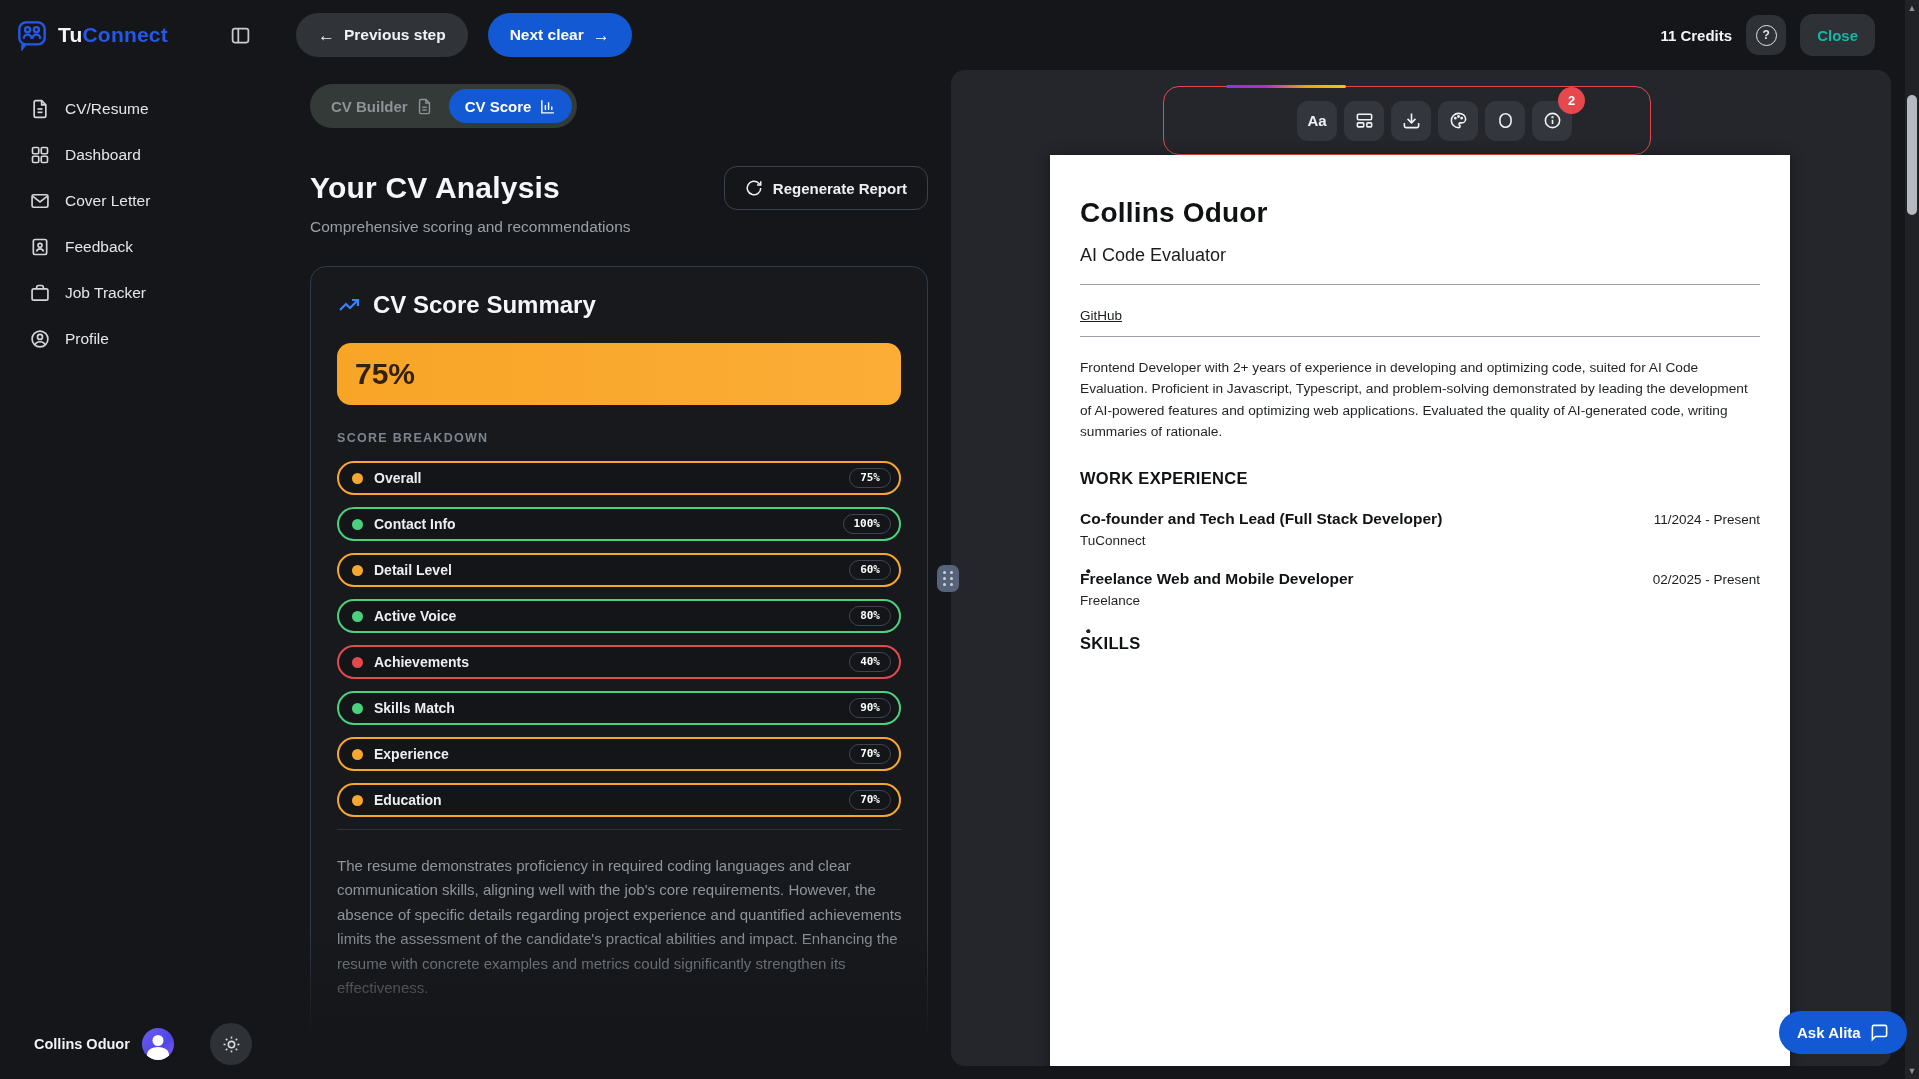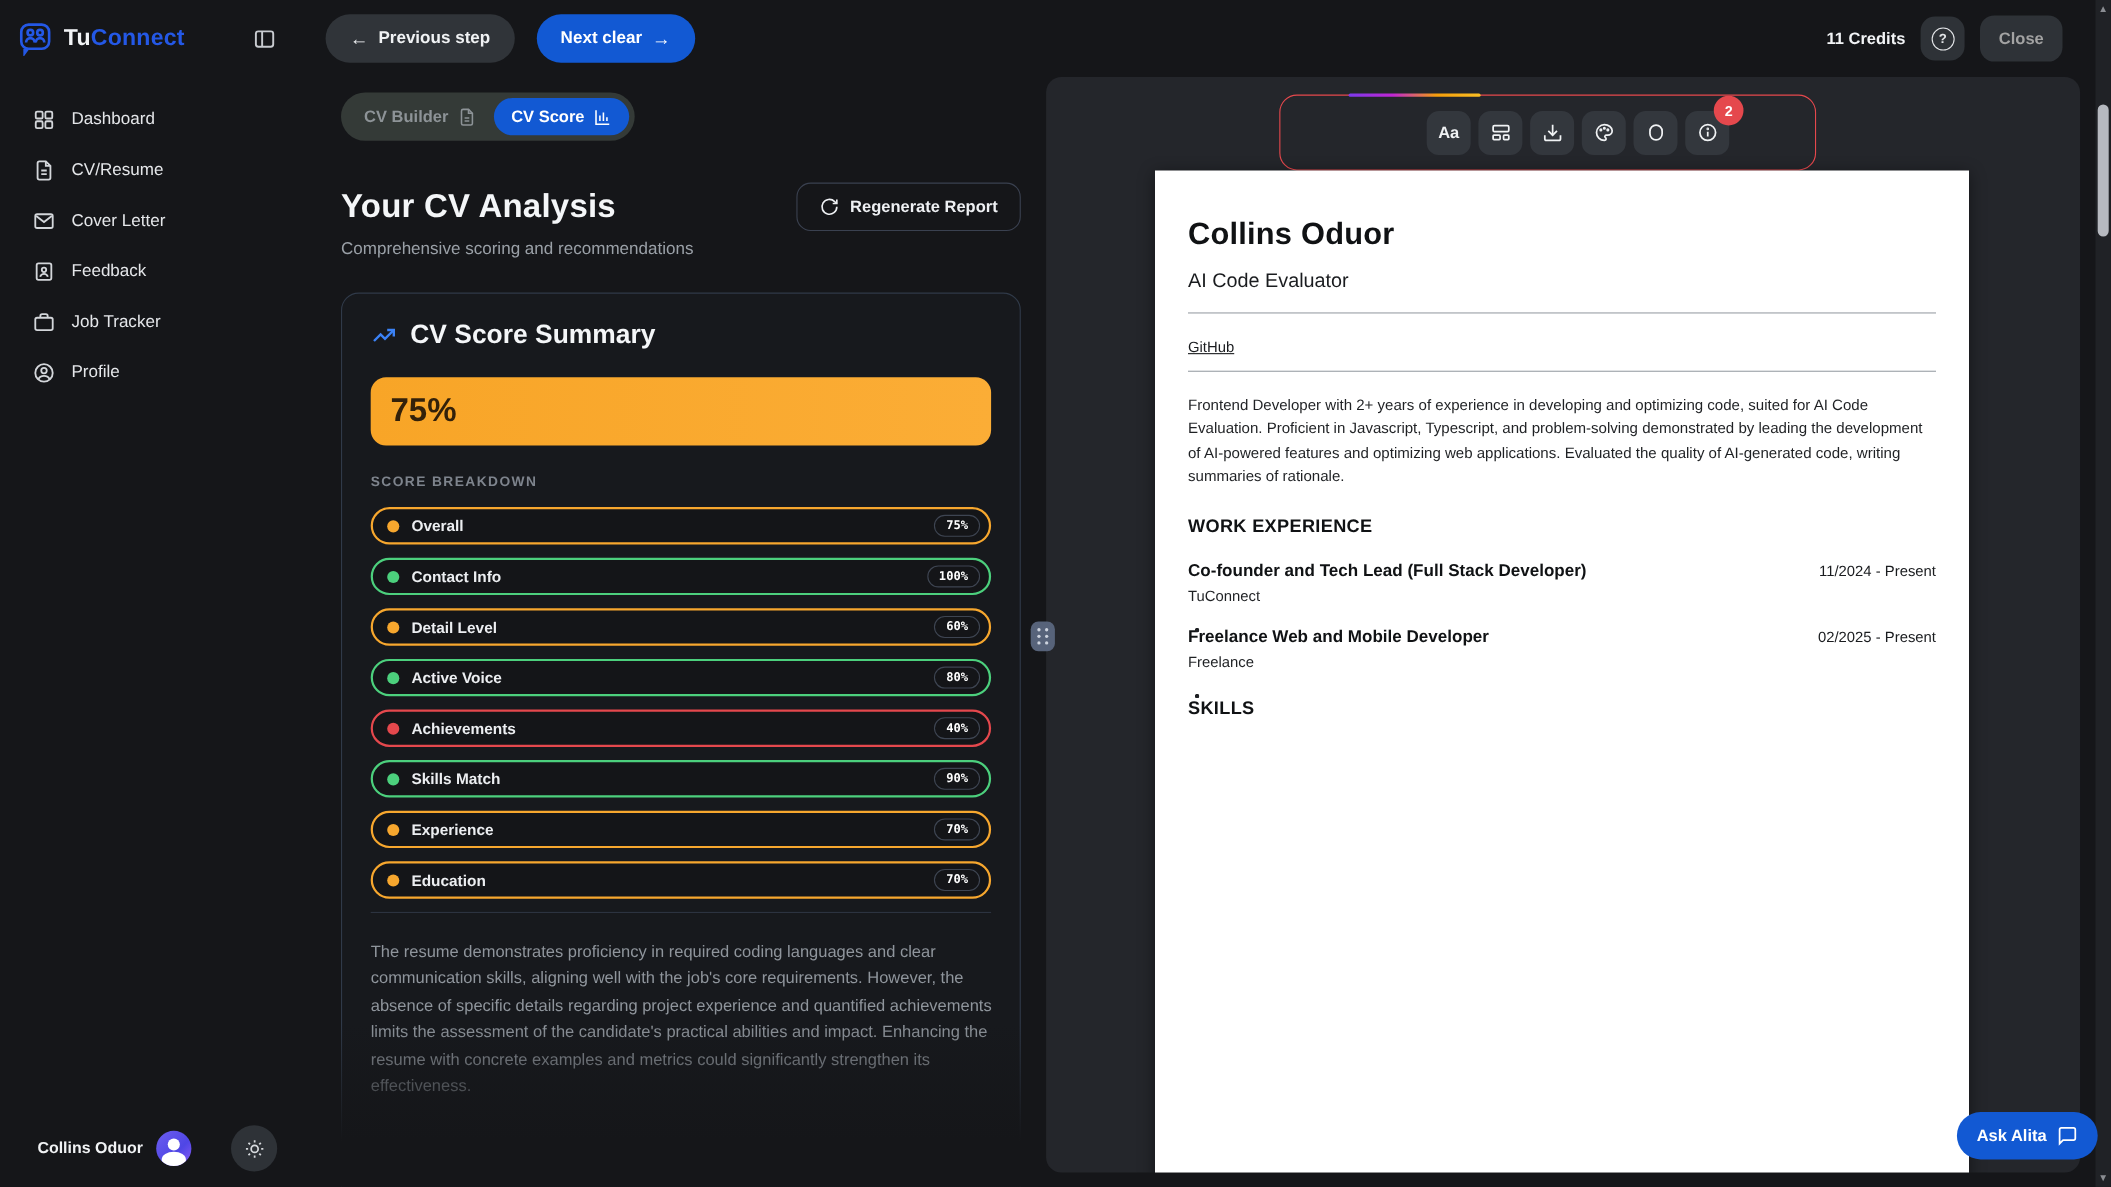--- a/index.html
+++ b/index.html
@@ -22,21 +22,21 @@
               font-size:15.5px; font-weight:700; display:flex; align-items:center; gap:9px; }
   .btn-blue { background:#1259d3; color:#fff; border-radius:24px; height:44px; padding:0 22px;
               font-size:15.5px; font-weight:700; display:flex; align-items:center; gap:9px; }
   .arrow-glyph { font-size:17px; font-weight:400; line-height:1; }
   .topbar-right { margin-left:auto; margin-right:44px; display:flex; align-items:center; gap:14px; }
   .credits { font-size:15px; font-weight:700; color:#f2f4f6; white-space:nowrap; }
   .help-btn { width:40px; height:40px; border-radius:13px; background:#2e3237; border:none; cursor:pointer;
               display:flex; align-items:center; justify-content:center; }
   .help-ring { width:21px; height:21px; border:1.6px solid #e3e5e8; border-radius:50%;
                display:flex; align-items:center; justify-content:center; font-size:12px; font-weight:700; color:#e3e5e8; }
-  .close-btn { background:#2e3237; color:#a3a3a3; border:none; border-radius:13px; height:42px;
+  .close-btn { background:#2e3237; color:#14b8a6; border:none; border-radius:13px; height:42px;
                padding:0 17px; font-size:15px; font-weight:700; cursor:pointer; }
 
   
   .sidebar { position:absolute; left:0; top:70px; width:264px; height:1009px; padding-top:16px; }
   .nav-item { display:flex; align-items:center; gap:15px; padding:13px 16px 13px 30px;
               color:#e4e6e9; font-size:15.5px; cursor:pointer; }
   .nav-item svg { color:#d3d6da; }
   .sidebar-bottom { position:absolute; left:0; bottom:14px; width:264px; display:flex;
                     align-items:center; padding:0 12px 0 34px; }
   .user-name { font-size:14.5px; font-weight:700; color:#f0f2f4; }
@@ -189,38 +189,38 @@
         <span class="help-ring">?</span>
       </button>
       <button class="close-btn">Close</button>
     </div>
   </header>
 
   <aside class="sidebar">
     <div class="nav-item">
       <span>
         <svg width="20" height="20" viewBox="0 0 24 24" fill="none" stroke="currentColor" stroke-width="2">
+          <path d="M14 2H7a2 2 0 0 0-2 2v16a2 2 0 0 0 2 2h10a2 2 0 0 0 2-2V7z"></path>
+          <polyline points="14 2 14 7 19 7"></polyline>
+            <line x1="9" y1="12" x2="15" y2="12"></line>
+            <line x1="9" y1="16" x2="15" y2="16"></line>
+        </svg>
+      </span>
+      <span>CV/Resume</span>
+    </div>
+    <div class="nav-item">
+      <span>
+        <svg width="20" height="20" viewBox="0 0 24 24" fill="none" stroke="currentColor" stroke-width="2">
           <rect x="3" y="3" width="7.5" height="7.5" rx="1.5"></rect>
             <rect x="13.5" y="3" width="7.5" height="7.5" rx="1.5"></rect>
           <rect x="3" y="13.5" width="7.5" height="7.5" rx="1.5"></rect>
             <rect x="13.5" y="13.5" width="7.5" height="7.5" rx="1.5"></rect>
         </svg>
       </span>
       <span>Dashboard</span>
-    </div>
-    <div class="nav-item">
-      <span>
-        <svg width="20" height="20" viewBox="0 0 24 24" fill="none" stroke="currentColor" stroke-width="2">
-          <path d="M14 2H7a2 2 0 0 0-2 2v16a2 2 0 0 0 2 2h10a2 2 0 0 0 2-2V7z"></path>
-          <polyline points="14 2 14 7 19 7"></polyline>
-            <line x1="9" y1="12" x2="15" y2="12"></line>
-            <line x1="9" y1="16" x2="15" y2="16"></line>
-        </svg>
-      </span>
-      <span>CV/Resume</span>
     </div>
     <div class="nav-item">
       <span>
         <svg width="20" height="20" viewBox="0 0 24 24" fill="none" stroke="currentColor" stroke-width="2">
           <rect x="2.5" y="4.5" width="19" height="15" rx="2"></rect>
             <polyline points="3.5 6.5 12 13 20.5 6.5"></polyline>
         </svg>
       </span>
       <span>Cover Letter</span>
     </div>

